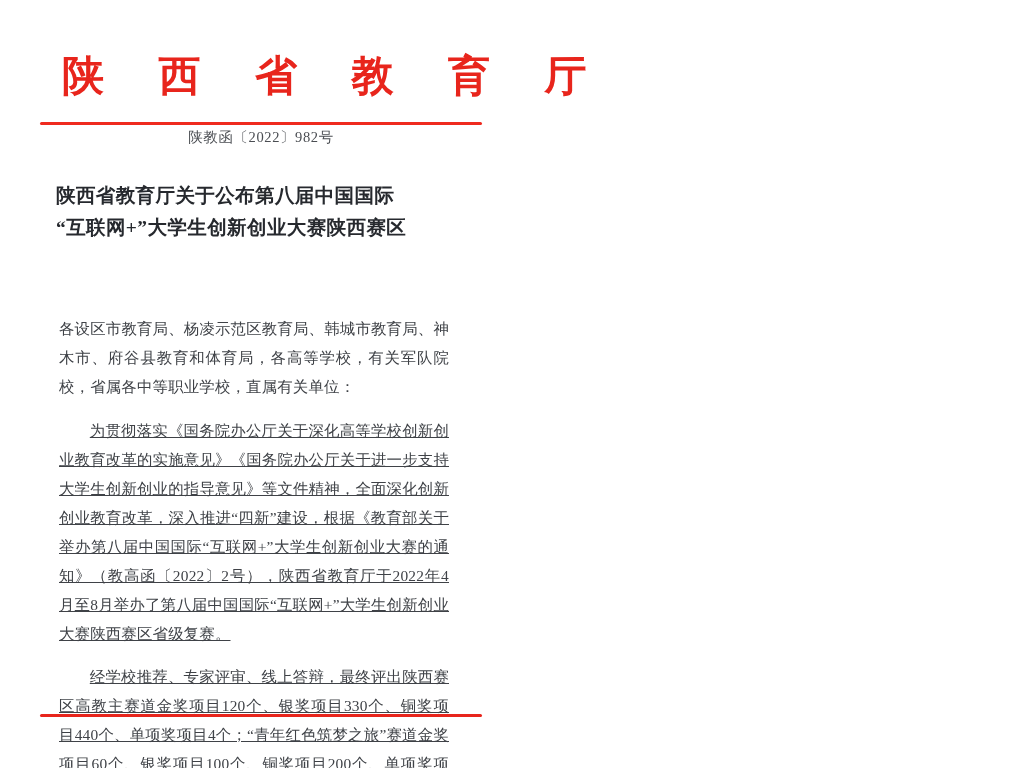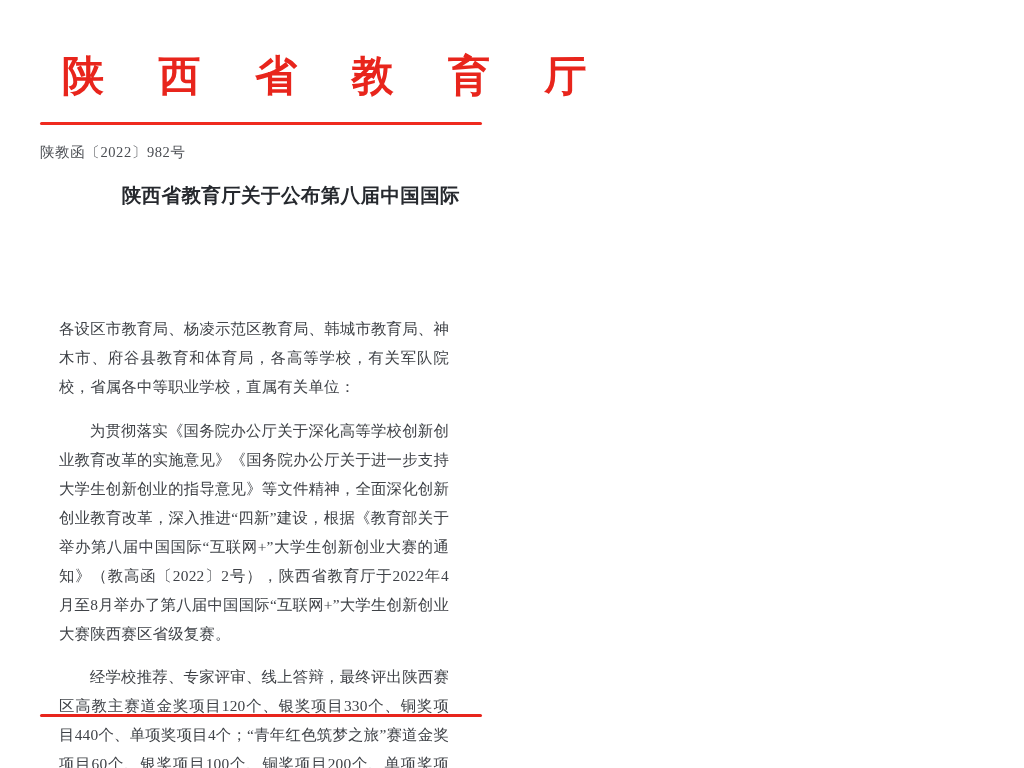--- a/index.html
+++ b/index.html
@@ -51,36 +51,36 @@
     left: 40px;
     top: 122px;
     width: 442px;
     height: 3px;
     background: #ef2a1f;
     border-radius: 2px;
   }
   .doc-number {
     position: absolute;
     left: 40px;
-    top: 143px;
+    top: 128px;
     width: 442px;
-    text-align: left;
+    text-align: center;
     font-size: 14.5px;
     letter-spacing: 0.6px;
     color: #4a4d52;
     padding-right: 2px;
   }
 
   
   .doc-title {
     position: absolute;
     left: 56px;
     top: 180px;
     width: 404px;
-    text-align: right;
+    text-align: left;
     font-weight: bold;
     font-size: 19.5px;
     line-height: 1.62;
     color: #26292e;
     letter-spacing: 0.4px;
   }
 
   
   .body-col {
     position: absolute;
@@ -92,21 +92,21 @@
     letter-spacing: 0.2px;
   }
   .body-left {
     left: 44px;
     top: 300px;
     width: 420px;
   }
   .body-col p {
     margin: 15px;
   }
-  .indent2 { text-indent: 2em; }
+  .indent2 { text-indent: 2em; text-decoration: underline; }
   .footer-rule {
     position: absolute;
     left: 40px;
     top: 714px;
     width: 442px;
     height: 3px;
     background: #e8251c;
     border-radius: 2px;
   }
 </style>
@@ -120,20 +120,21 @@
     <div class="letterhead">
       <div class="letterhead-title">陕 西 省 教 育 厅</div>
     </div>
 
     <div class="letterhead-rule"></div>
 
     <div class="doc-number">陕教函〔2022〕982号</div>
 
     <div class="doc-title">
       <div>陕西省教育厅关于公布第八届中国国际</div>
+      <div>“互联网+”大学生创新创业大赛陕西赛区</div>
     </div>
 
     <div class="body-col body-left">
       <p>各设区市教育局、杨凌示范区教育局、韩城市教育局、神木市、府谷县教育和体育局，各高等学校，有关军队院校，省属各中等职业学校，直属有关单位：</p>
       <p class="indent2">为贯彻落实《国务院办公厅关于深化高等学校创新创业教育改革的实施意见》《国务院办公厅关于进一步支持大学生创新创业的指导意见》等文件精神，全面深化创新创业教育改革，深入推进“四新”建设，根据《教育部关于举办第八届中国国际“互联网+”大学生创新创业大赛的通知》（教高函〔2022〕2号），陕西省教育厅于2022年4月至8月举办了第八届中国国际“互联网+”大学生创新创业大赛陕西赛区省级复赛。</p>
       <p class="indent2">经学校推荐、专家评审、线上答辩，最终评出陕西赛区高教主赛道金奖项目120个、银奖项目330个、铜奖项目440个、单项奖项目4个；“青年红色筑梦之旅”赛道金奖项目60个、银奖项目100个、铜奖项目200个、单项奖项目2个；职教赛道金奖项目60个、银奖项目100个、铜奖项目200个；产业命题赛道金奖项目50个、银奖项目50个、铜奖项目100个；</p>
     </div>
 
     <div class="footer-rule"></div>
   </div>

